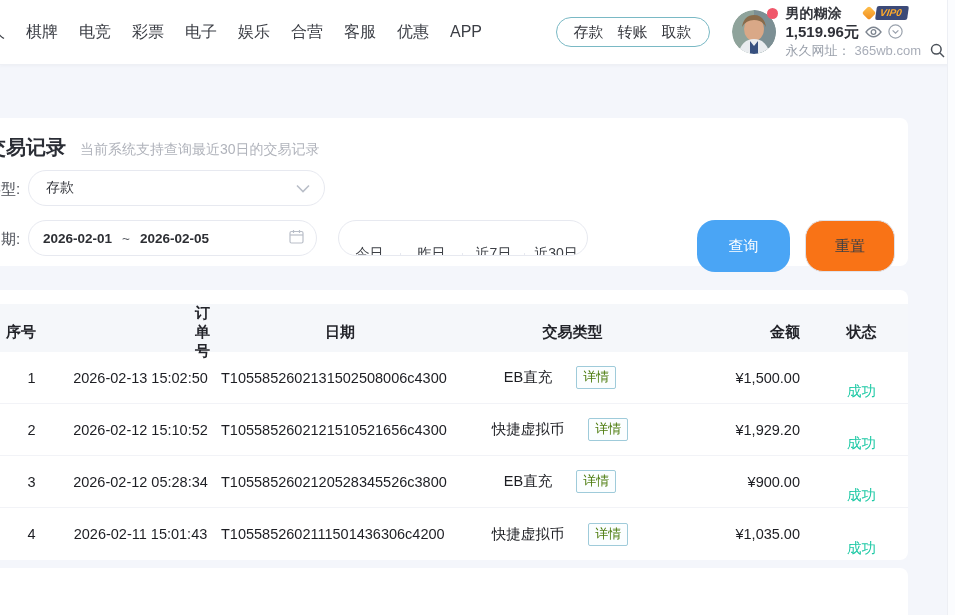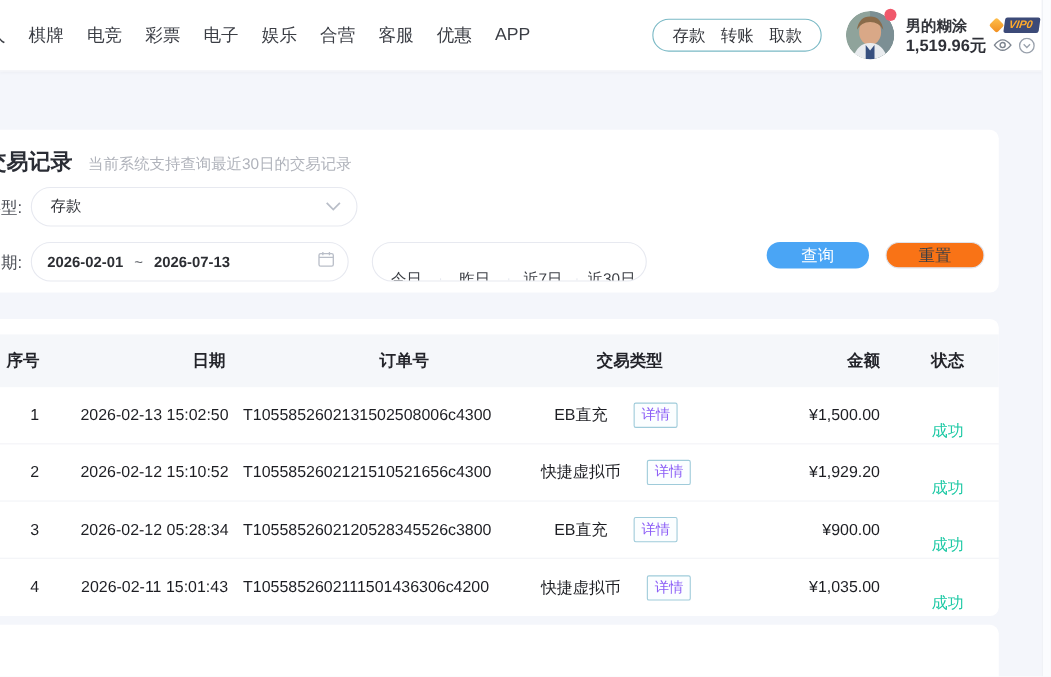--- a/index.html
+++ b/index.html
@@ -84,21 +84,21 @@
   .date-box .cal { margin-left:auto; }
   .quick-group {
     position:absolute; left:368px; top:102px; height:36px; display:flex;
     border:1px solid #e7e9f0; border-radius:18px; overflow:hidden; background:#fff;
   }
   .quick-btn {
     width:62px; display:flex; align-items:center; justify-content:center;
     font-size:14px; color:#3c3f45; cursor:pointer; border-right:1px solid #e7e9f0;margin-top:32px;
   }
   .quick-btn:last-child { border-right:none; }
-  .btn { position:absolute; top:102px; height:24px; border-radius:18px; font-size:15px; cursor:pointer; font-family:inherit; }
+  .btn { position:absolute; top:102px; height:52px; border-radius:18px; font-size:15px; cursor:pointer; font-family:inherit; }
   .btn-primary { left:727px; width:93px; background:var(--blue,#4aa5f5); color:#fff; border:none; }
   .btn-outline { left:835px; width:90px; background:#f97316; color:#3c3f45; border:1px solid #dfe2ea; }
 
   
   .table-card { padding-top:14px; }
   .t-header, .t-row {
     display:grid; grid-template-columns:95px 150px 275px 185px 140px 93px;
     align-items:center;
   }
   .t-header { height:48px; background:#f5f7fa; }
@@ -112,21 +112,21 @@
   .td.c2 { text-align:center; padding-left:1px; }
   .th.c3 { text-align:left; padding-left:130px; }
   .td.c3 { text-align:left; padding-left:6px; }
   .th.c4 { text-align:center; padding-right:20px; }
   .td.c4 { text-align:center; padding-right:45px; white-space:nowrap; }
   .th.c5, .td.c5 { text-align:right; padding-right:15px; }
   .th.c6, .td.c6 { text-align:center; }
   .td.status { color:var(--green,#1ec9a5);margin-top:28px; }
   .detail-tag {
     display:inline-block; margin-left:24px; padding:1px 6px 2px;
-    border:1px solid #9fcbda; color:#8b5cf6; background:#fbfeff;
+    border:1px solid #9fcbda; color:#4d7c0f; background:#fbfeff;
     font-size:13px; border-radius:2px; cursor:pointer; vertical-align:1px;
   }
 
   
   .scrollbar-track {
     position:absolute; right:0; top:0; width:8px; height:615px;
     background:#fbfcfe; border-left:1px solid #edeff4; z-index:9; cursor:pointer;
   }
 </style>
 </head>
@@ -190,20 +190,30 @@
                 <circle cx="8.5" cy="6" r="2.3"></circle>
             </svg>
           </span>
           <span class="icon-btn">
             <svg width="15" height="15" viewBox="0 0 15 15" fill="none" stroke="#9aa2ad" stroke-width="1.2">
               <circle cx="7.5" cy="7.5" r="6.6"></circle>
                 <polyline points="4.6,6.3 7.5,9.2 10.4,6.3"></polyline>
             </svg>
           </span>
         </div>
+        <div class="user-line3">
+          <span class="url-label">永久网址：</span>
+          <span class="url-value">365wb.com</span>
+          <span class="icon-btn" style="margin-left:5px">
+            <svg width="15" height="15" viewBox="0 0 15 15" fill="none" stroke="#4a5058" stroke-width="1.5">
+              <circle cx="6.3" cy="6.3" r="4.8"></circle>
+                <line x1="10" y1="10" x2="14" y2="14"></line>
+            </svg>
+          </span>
+        </div>
       </div>
     </div>
   </header>
 
   <main class="content">
 
     <section class="card filter-card">
       <div class="card-title-row">
         <h2 class="card-title">交易记录</h2>
         <span class="card-subtitle">当前系统支持查询最近30日的交易记录</span>
@@ -219,21 +229,21 @@
             </svg>
           </span>
         </div>
       </div>
 
       <div class="row2">
         <label class="f-label">日期:</label>
         <div class="date-box">
           <span class="d-val">2026-02-01</span>
           <span class="d-sep">~</span>
-          <span class="d-val">2026-07-13</span>
+          <span class="d-val">2026-02-05</span>
           <span class="cal">
             <svg width="15" height="15" viewBox="0 0 15 15" fill="none" stroke="#b9bec8" stroke-width="1.2">
               <rect x="1" y="2.5" width="13" height="11.5" rx="1.5"></rect>
               <line x1="1" y1="6" x2="14" y2="6"></line>
               <line x1="4.5" y1="1" x2="4.5" y2="4"></line>
                 <line x1="10.5" y1="1" x2="10.5" y2="4"></line>
             </svg>
           </span>
         </div>
 
@@ -245,22 +255,22 @@
         </div>
 
         <button class="btn btn-primary">查询</button>
         <button class="btn btn-outline">重置</button>
       </div>
     </section>
 
     <section class="card table-card">
       <div class="t-header">
         <span class="th c1">序号</span>
+        <span class="th c3">订单号</span>
         <span class="th c2">日期</span>
-        <span class="th c3">订单号</span>
         <span class="th c4">交易类型</span>
         <span class="th c5">金额</span>
         <span class="th c6">状态</span>
       </div>
       <div id="t-body">
         <div class="t-row">
           <span class="td c1">1</span>
           <span class="td c2">2026-02-13 15:02:50</span>
           <span class="td c3">T1055852602131502508006c4300</span>
           <span class="td c4"><span>EB直充</span><span class="detail-tag">详情</span></span>

